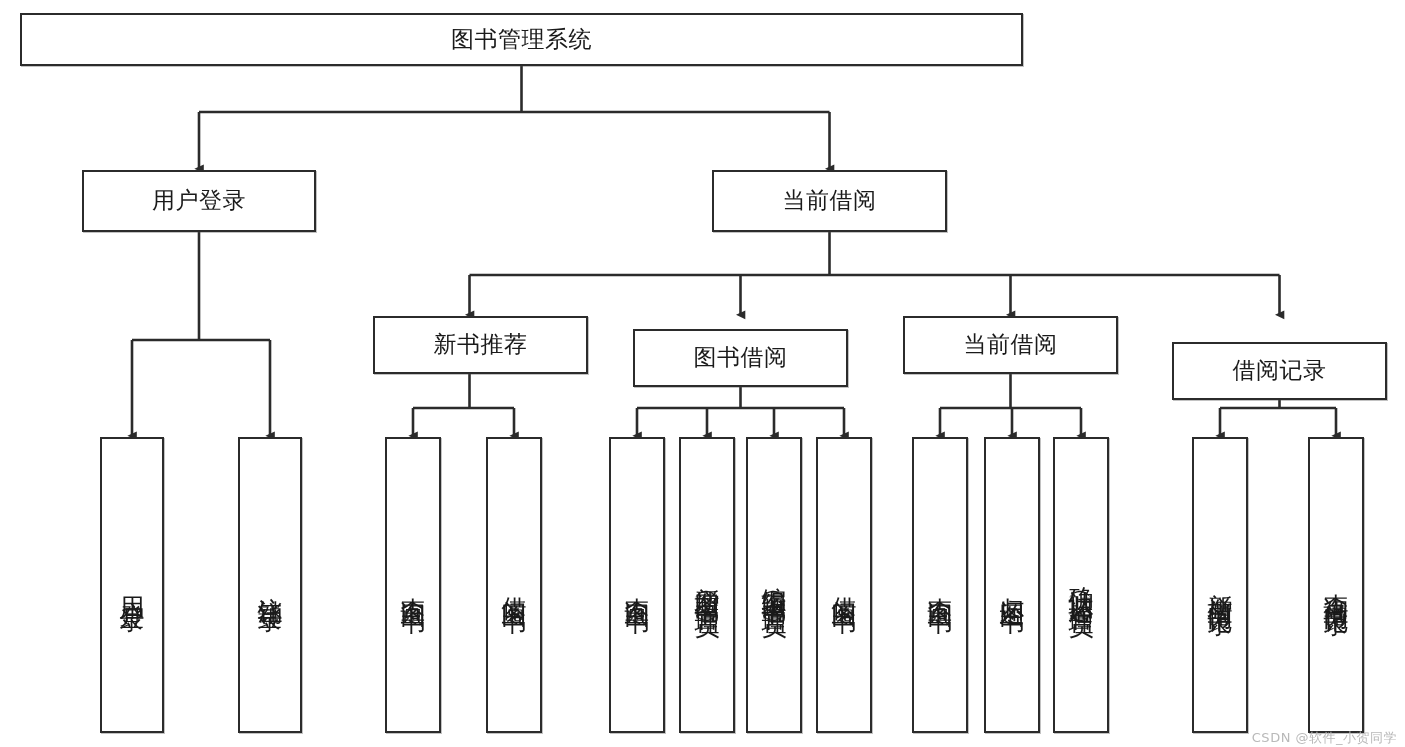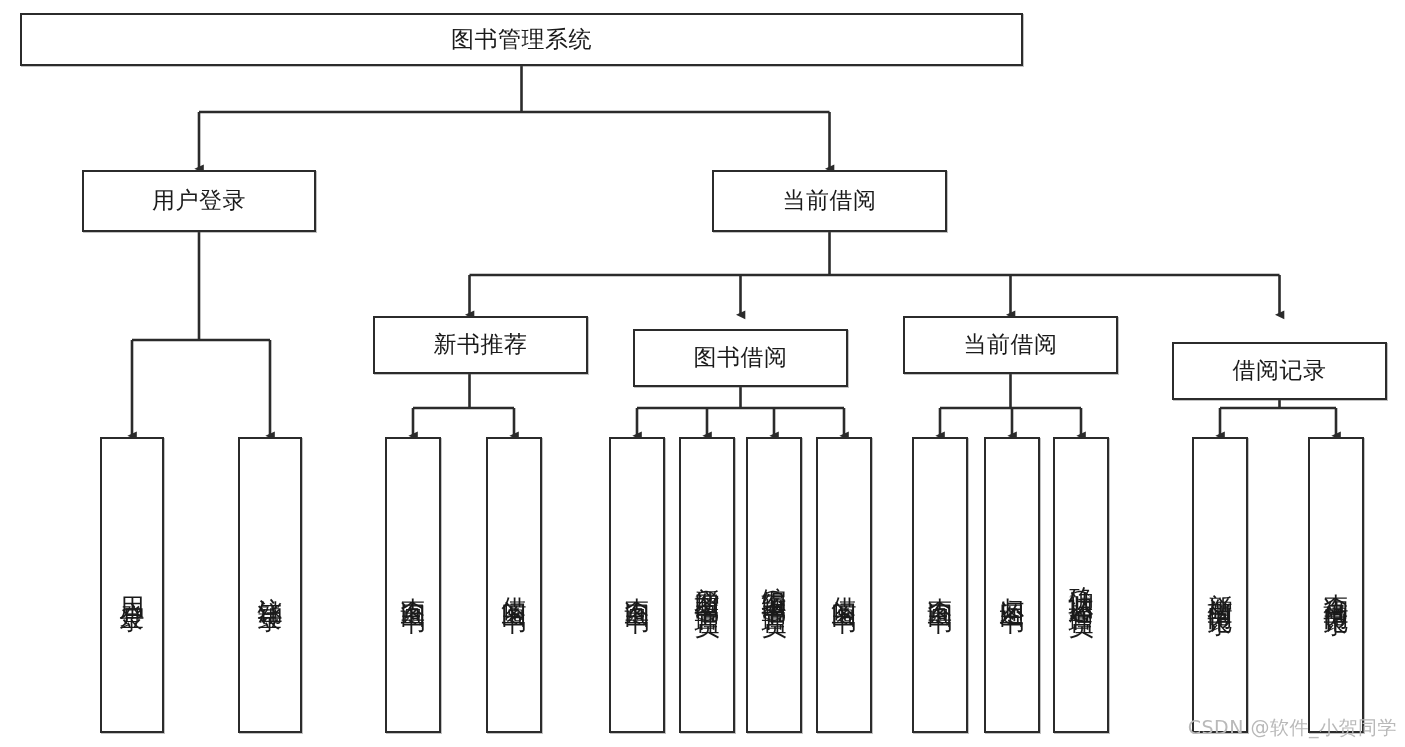--- a/index.html
+++ b/index.html
@@ -53,22 +53,22 @@
   .node.vert .label {
     writing-mode: vertical-rl;
     text-orientation: upright;
     font-size: 25px;
     letter-spacing: 4px;
     line-height: 1;
   }
   #watermark {
     position: absolute;
     right: 8px;
-    bottom: 6px;
-    font-size: 19px;
+    bottom: 0;
+    font-size: 13px;
     color: #b9b9b9;
     letter-spacing: 0.5px;
     white-space: nowrap;
   }
 </style>
 </head>
 <body>
 
 <div id="canvas">
   <svg id="wires" viewBox="0 0 1405 747" xmlns="http://www.w3.org/2000/svg">

